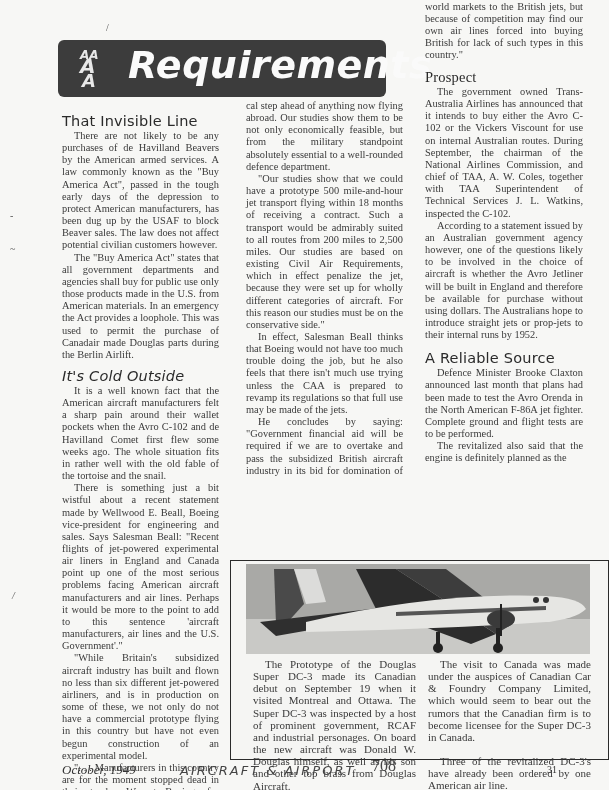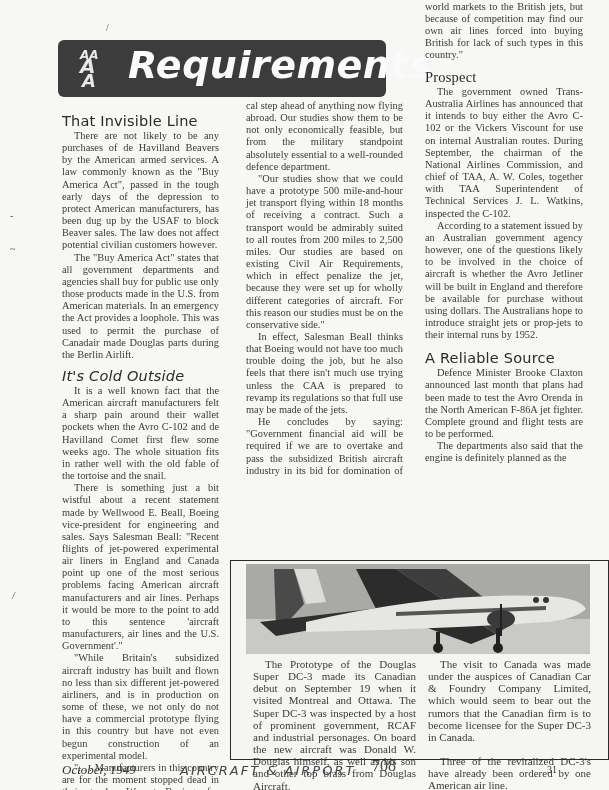--- a/index.html
+++ b/index.html
@@ -61,21 +61,21 @@
 
 <div class="col" id="col3">
   <p style="text-indent:0;height:62px;overflow:hidden;display:flex;align-items:center;">
       <span id="c3p0">world markets to the British jets, but because of competition may find our own air lines forced into buying British for lack of such types in this country."</span>
     </p>
   <h2 style="margin-top:6px;font-family:Liberation Serif, serif;">Prospect</h2>
   <p>The government owned Trans-Australia Airlines has announced that it intends to buy either the Avro C-102 or the Vickers Viscount for use on internal Australian routes. During September, the chairman of the National Airlines Commission, and chief of TAA, A. W. Coles, together with TAA Superintendent of Technical Services J. L. Watkins, inspected the C-102.</p>
   <p>According to a statement issued by an Australian government agency however, one of the questions likely to be involved in the choice of aircraft is whether the Avro Jetliner will be built in England and therefore be available for purchase without using dollars. The Australians hope to introduce straight jets or prop-jets to their internal runs by 1952.</p>
   <h2 style="margin-top:8px;">A Reliable Source</h2>
   <p>Defence Minister Brooke Claxton announced last month that plans had been made to test the Avro Orenda in the North American F-86A jet fighter. Complete ground and flight tests are to be performed.</p>
-  <p>The departments also said that the engine is definitely planned as the</p>
+  <p>The revitalized also said that the engine is definitely planned as the</p>
 </div>
 
 <div class="photo-box">
   <div class="photo" title="Douglas Super DC-3 prototype aircraft on the ground">
     <svg width="344" height="90" viewBox="0 0 344 90">
       <rect x="0" y="0" width="344" height="90" fill="#a9a9a6"></rect>
       <rect x="0" y="55" width="344" height="35" fill="#c9c9c6"></rect>
 
       <polygon points="28,5 48,5 58,40 40,60 30,60" fill="#4a4a4a"></polygon>
       <polygon points="48,5 70,5 80,38 60,40" fill="#dcdcda"></polygon>

